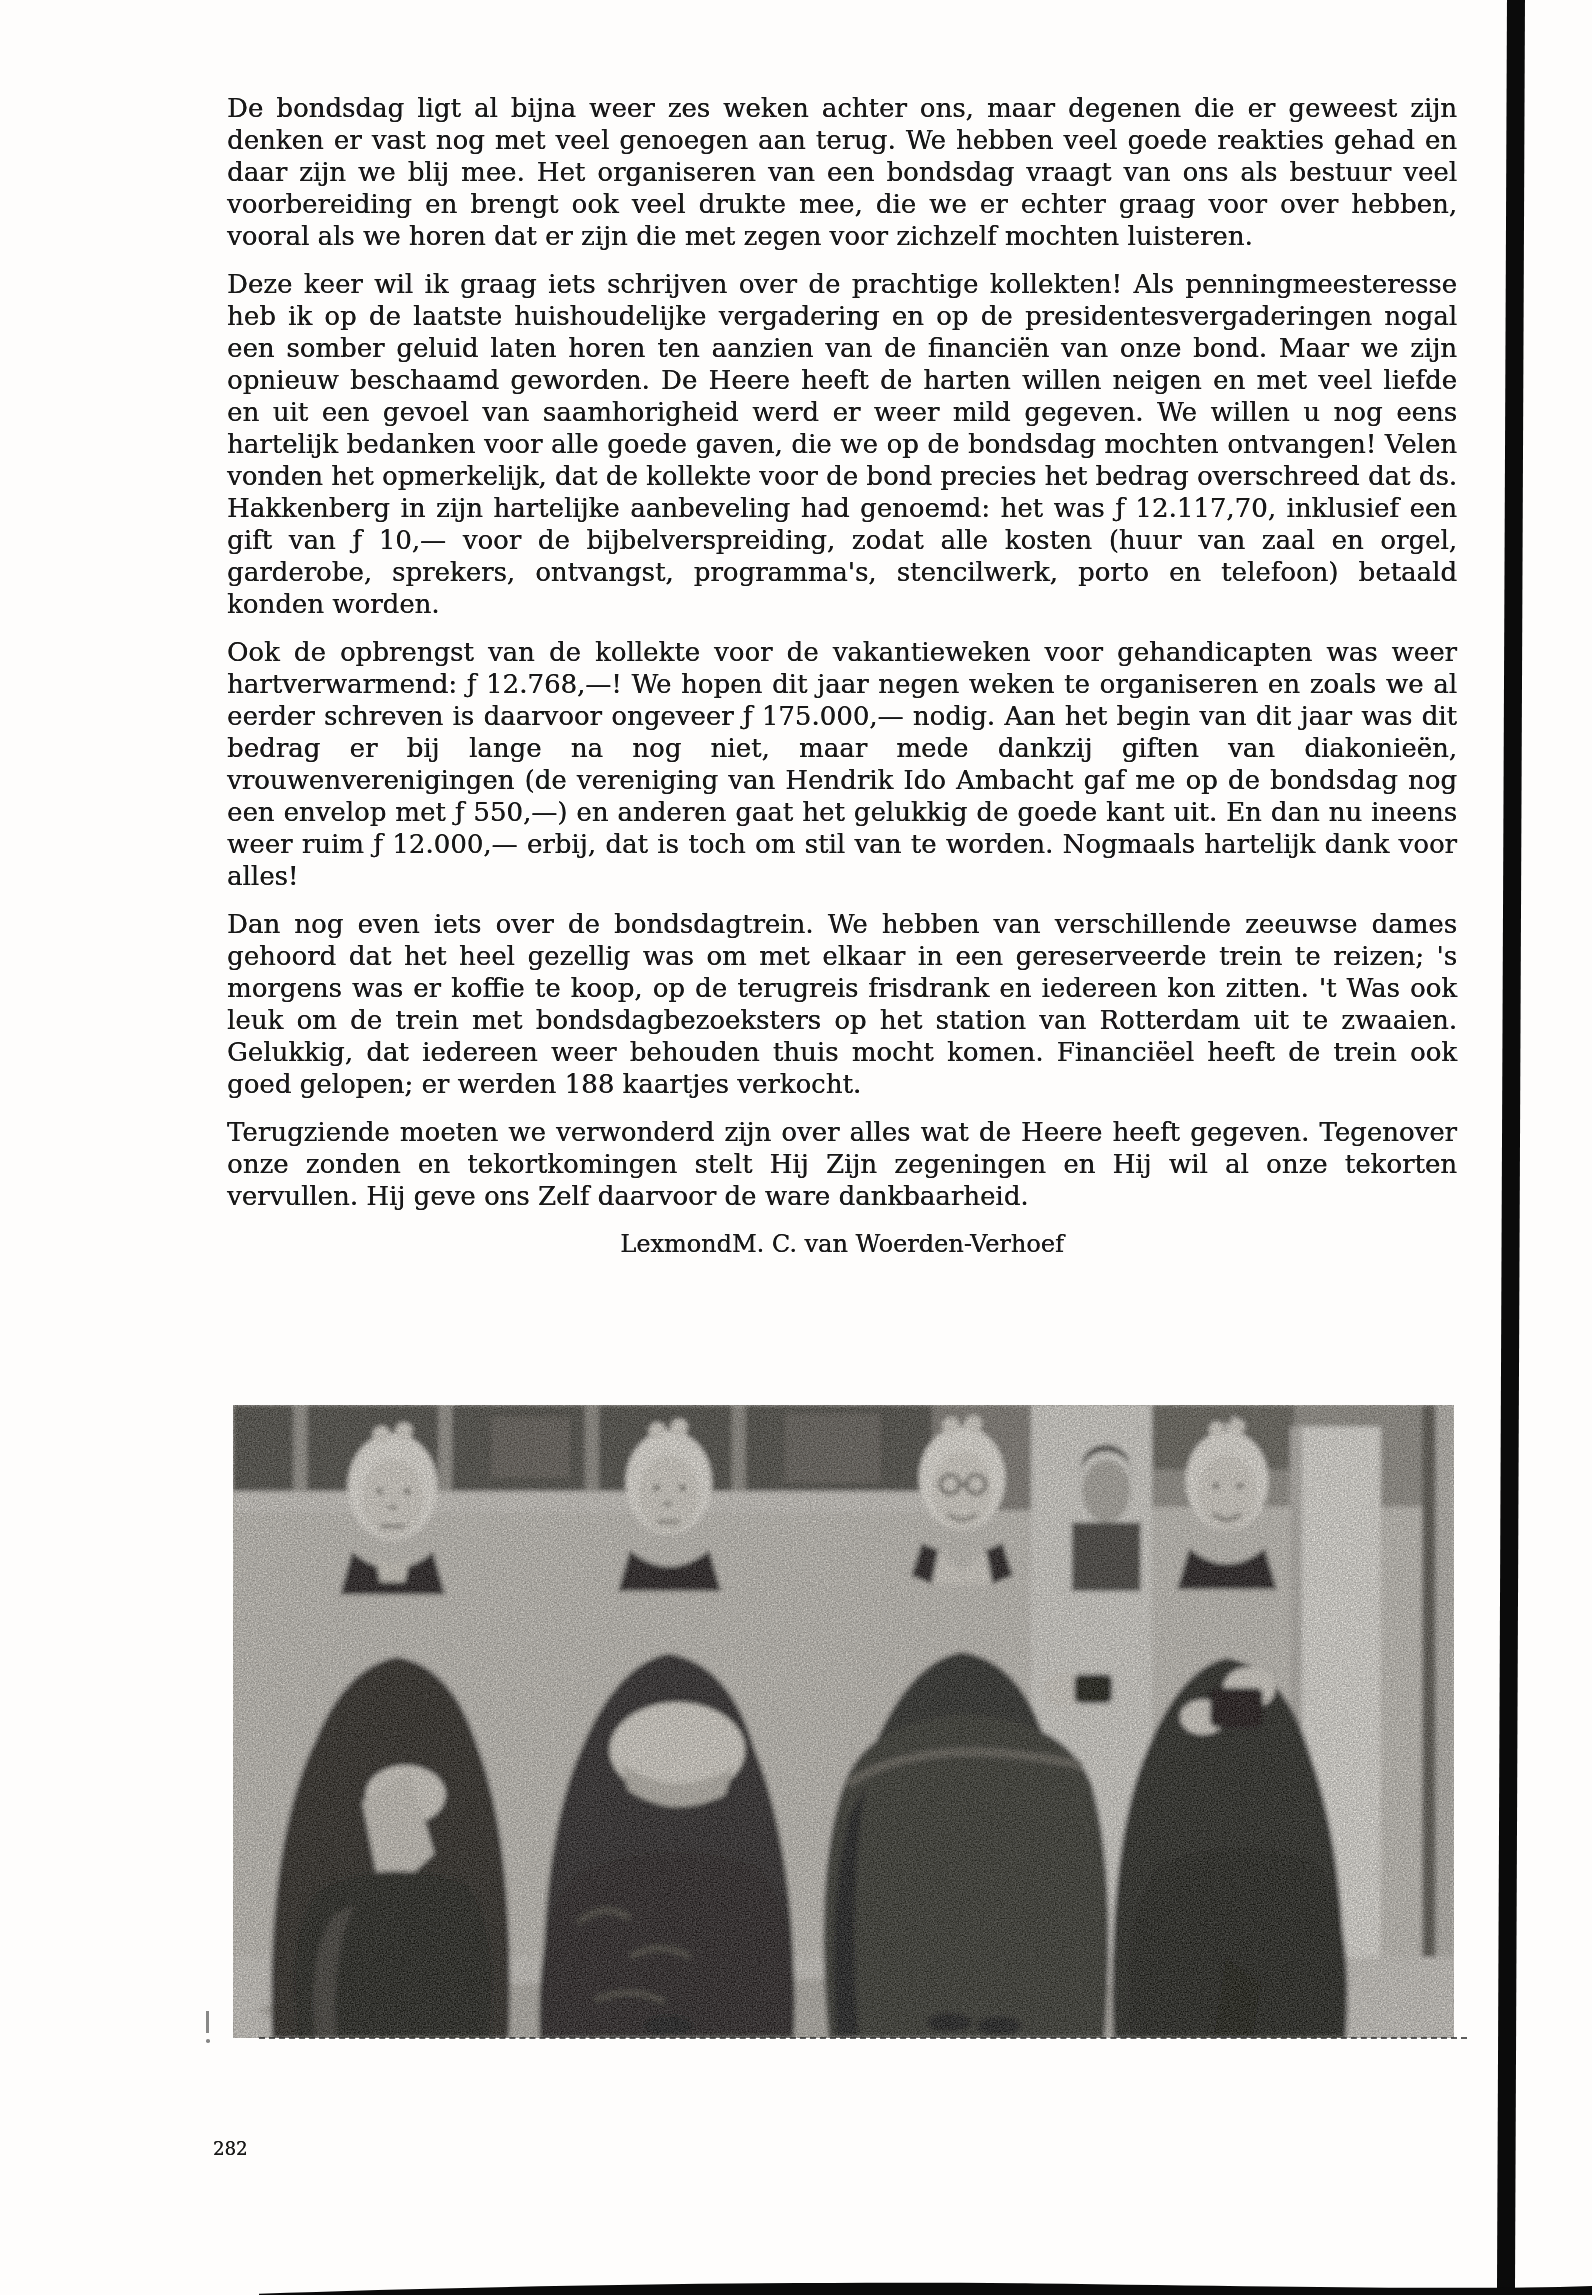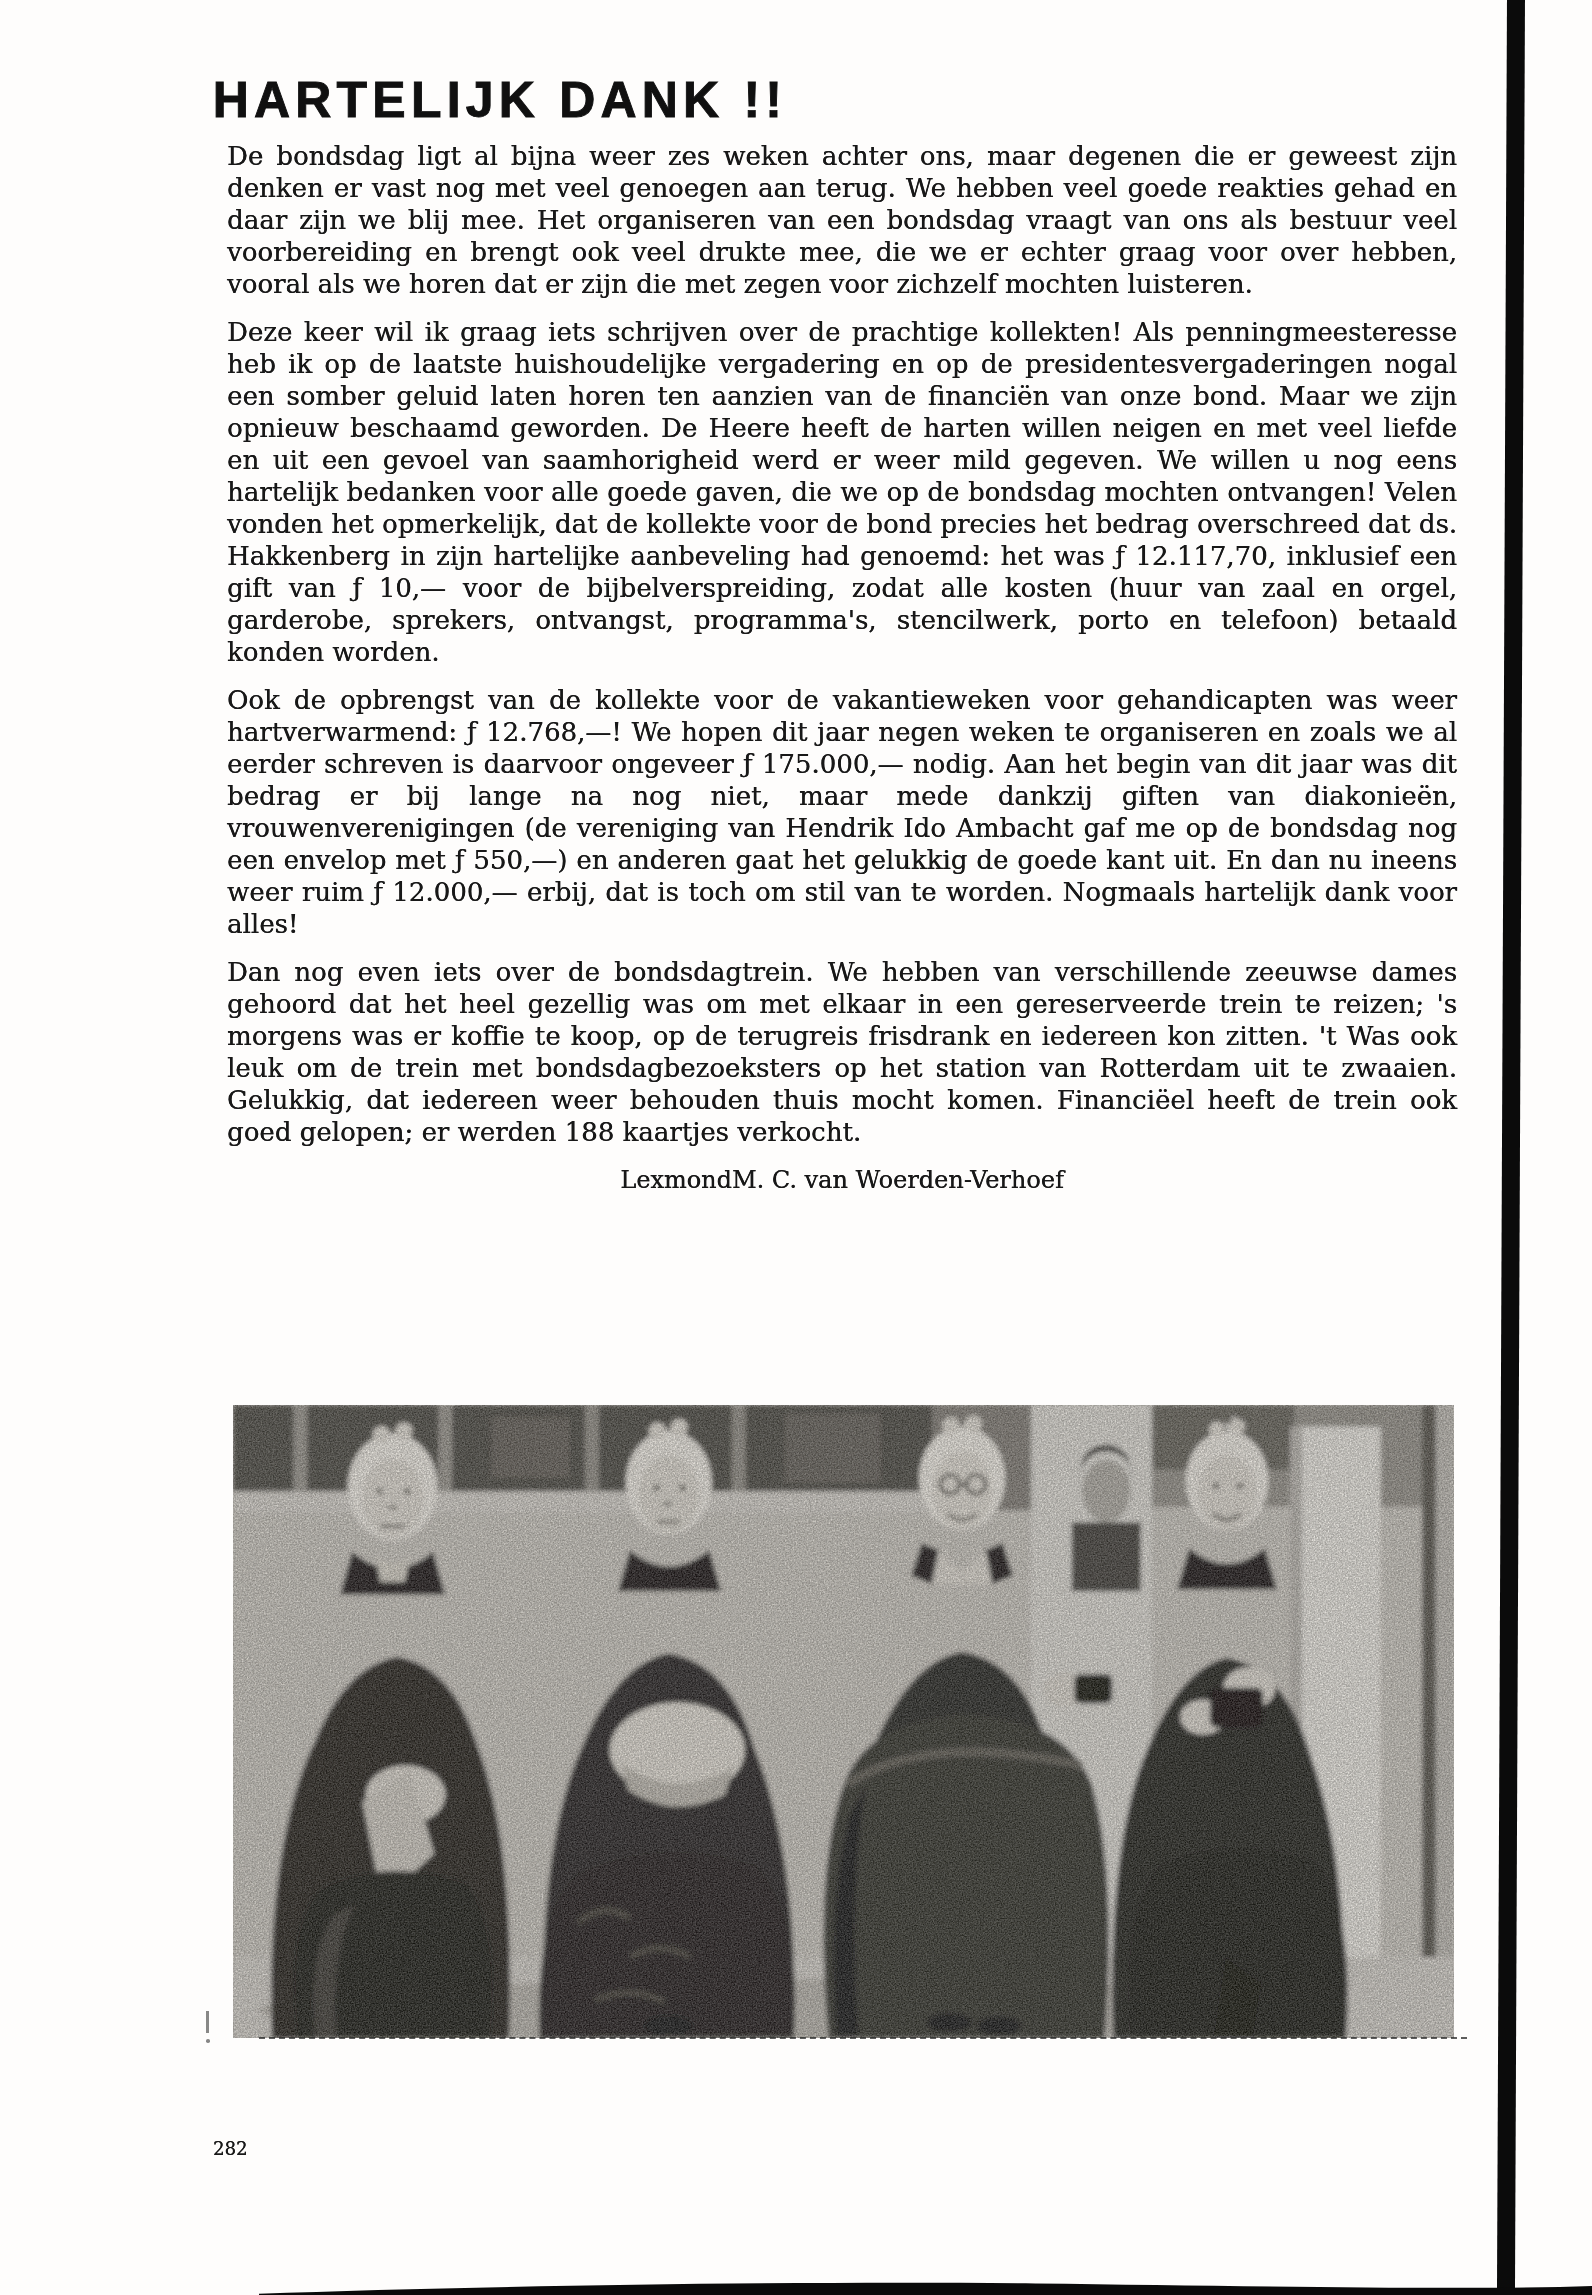--- a/index.html
+++ b/index.html
@@ -61,26 +61,26 @@
   }
   .bottom-band { position:absolute; left:259px; top:2280px; width:1333px; height:15.5px; }
   .bottom-band svg { display:block; width:100%; height:100%; }
 </style>
 </head>
 <body>
 
 <div class="page">
 
   <div class="article">
-    <h1>HARTELIJK DANK !!</h1>
     <div>
         <p>De bondsdag ligt al bijna weer zes weken achter ons, maar degenen die er geweest zijn denken er vast nog met veel genoegen aan terug. We hebben veel goede reakties gehad en daar zijn we blij mee. Het organiseren van een bondsdag vraagt van ons als bestuur veel voorbereiding en brengt ook veel drukte mee, die we er echter graag voor over hebben, vooral als we horen dat er zijn die met zegen voor zichzelf mochten luisteren.</p>
         <p>Deze keer wil ik graag iets schrijven over de prachtige kollekten! Als penningmeesteresse heb ik op de laatste huishoudelijke vergadering en op de presidentesvergaderingen nogal een somber geluid laten horen ten aanzien van de financiën van onze bond. Maar we zijn opnieuw beschaamd geworden. De Heere heeft de harten willen neigen en met veel liefde en uit een gevoel van saamhorigheid werd er weer mild gegeven. We willen u nog eens hartelijk bedanken voor alle goede gaven, die we op de bondsdag mochten ontvangen! Velen vonden het opmerkelijk, dat de kollekte voor de bond precies het bedrag overschreed dat ds. Hakkenberg in zijn hartelijke aanbeveling had genoemd: het was ƒ 12.117,70, inklusief een gift van ƒ 10,— voor de bijbelverspreiding, zodat alle kosten (huur van zaal en orgel, garderobe, sprekers, ontvangst, programma's, stencilwerk, porto en telefoon) betaald konden worden.</p>
         <p>Ook de opbrengst van de kollekte voor de vakantieweken voor gehandicapten was weer hartverwarmend: ƒ 12.768,—! We hopen dit jaar negen weken te organiseren en zoals we al eerder schreven is daarvoor ongeveer ƒ 175.000,— nodig. Aan het begin van dit jaar was dit bedrag er bij lange na nog niet, maar mede dankzij giften van diakonieën, vrouwenverenigingen (de vereniging van Hendrik Ido Ambacht gaf me op de bondsdag nog een envelop met ƒ 550,—) en anderen gaat het gelukkig de goede kant uit. En dan nu ineens weer ruim ƒ 12.000,— erbij, dat is toch om stil van te worden. Nogmaals hartelijk dank voor alles!</p>
         <p>Dan nog even iets over de bondsdagtrein. We hebben van verschillende zeeuwse dames gehoord dat het heel gezellig was om met elkaar in een gereserveerde trein te reizen; 's morgens was er koffie te koop, op de terugreis frisdrank en iedereen kon zitten. 't Was ook leuk om de trein met bondsdagbezoeksters op het station van Rotterdam uit te zwaaien. Gelukkig, dat iedereen weer behouden thuis mocht komen. Financiëel heeft de trein ook goed gelopen; er werden 188 kaartjes verkocht.</p>
+        <p>Terugziende moeten we verwonderd zijn over alles wat de Heere heeft gegeven. Tegenover onze zonden en tekortkomingen stelt Hij Zijn zegeningen en Hij wil al onze tekorten vervullen. Hij geve ons Zelf daarvoor de ware dankbaarheid.</p>
       </div>
     <div class="signature-row">
       <span>Lexmond</span>
       <span>M. C. van Woerden-Verhoef</span>
     </div>
   </div>
 
   <figure class="photo-figure" aria-label="Vier vrouwen in donkere Scheveningse klederdracht met witte mutsen en grote tassen, zittend tijdens de pauze beneden in de hal">
     <svg viewBox="0 0 1415 734" preserveAspectRatio="none">
       <defs>

